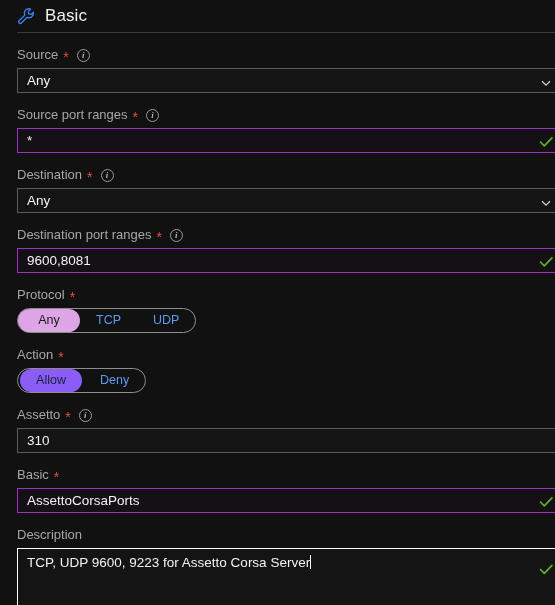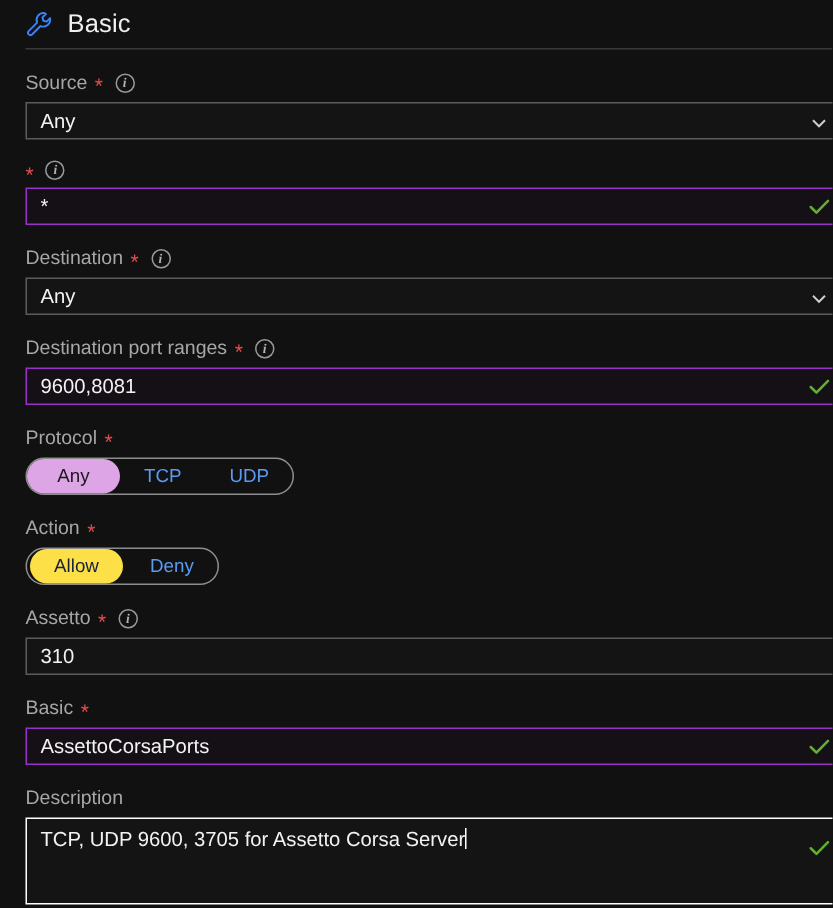--- a/index.html
+++ b/index.html
@@ -186,21 +186,21 @@
     white-space: nowrap;
     margin: 2px;
   }
   .seg-item.selected-purple {
     background: #dda4e6;
     color: #1a1a1a;
     margin: 0 0 0 0;
     min-width: 62px;
   }
   .seg-item.selected-blue {
-    background: #fde047;
+    background: #8b5cf6;
     color: #15233a;
     min-width: 62px;
   }
 
   
   .field.pill-field { margin-bottom: 12px; }
 </style>
 </head>
 <body>
 
@@ -229,20 +229,21 @@
         <span class="chevron">
           <svg viewBox="0 0 12 12" width="12" height="12">
               <path d="M2 4.2 6 8.2l4-4" fill="none" stroke="#cfcfcf" stroke-width="1.3"></path>
             </svg>
         </span>
       </div>
     </div>
 
     <div class="field">
       <div class="field-label">
+        <span class="label-text">Source port ranges</span>
         <span class="req-star">*</span>
         <span class="info-icon">i</span>
       </div>
       <div class="control autofill">
         <input class="value" type="text" readonly="" value="*" style="">
         <span class="check">
           <svg viewBox="0 0 15 13" width="15" height="13">
               <path d="M1.5 6.5 5.3 10.3 13 2.4" fill="none" stroke="#5fb02c" stroke-width="1.7" stroke-linecap="round" stroke-linejoin="round"></path>
             </svg>
         </span>
@@ -328,21 +329,21 @@
             </svg>
         </span>
       </div>
     </div>
 
     <div class="field">
       <div class="field-label">
         <span class="label-text">Description</span>
       </div>
       <div class="control textarea-shell focused">
-        <div class="value"><span>TCP, UDP 9600, 3705 for Assetto Corsa Server</span><span class="caret"></span></div>
+        <div class="value"><span>TCP, UDP 9600, 9223 for Assetto Corsa Server</span><span class="caret"></span></div>
         <span class="check">
           <svg viewBox="0 0 15 13" width="15" height="13">
               <path d="M1.5 6.5 5.3 10.3 13 2.4" fill="none" stroke="#5fb02c" stroke-width="1.7" stroke-linecap="round" stroke-linejoin="round"></path>
             </svg>
         </span>
       </div>
     </div>
 
   </div>
 </div>

